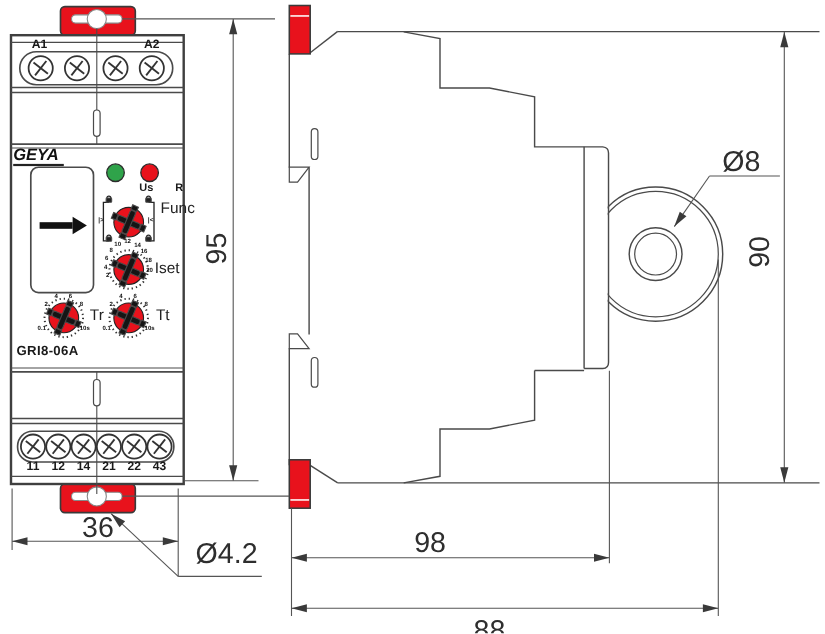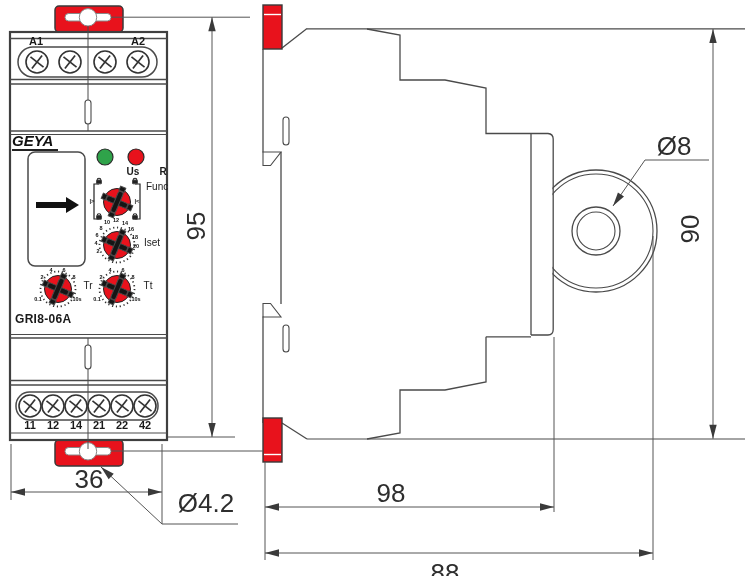--- a/index.html
+++ b/index.html
@@ -6,21 +6,21 @@
   #canvas{position:relative;width:750px;height:576px;background:#fff;overflow:hidden;
           font-family:"Liberation Sans",sans-serif;}
   #lines{position:absolute;left:0;top:0;}
   .lbl{position:absolute;color:#1a1a1a;line-height:1;white-space:nowrap;
        font-family:"Liberation Sans",sans-serif;}
   .ctr{transform:translate(-50%,-50%);}
   .rot{transform:translate(-50%,-50%) rotate(-90deg);}
   .dim{font-size:26px;color:#2e2e2e;font-weight:400;}
   .term{font-size:11px;font-weight:700;}
   .led-lbl{font-size:10px;font-weight:700;margin-left:27px;}
-  .knob-lbl{font-size:10px;color:#222;}
+  .knob-lbl{font-size:14px;color:#222;}
   .mark{font-size:6px;color:#222;font-weight:700;}
   .logo{font-size:15px;font-weight:800;font-style:italic;letter-spacing:0;
         border-bottom:2px solid #222;padding:0 5px 1px 0;color:#111;text-align:right;}
   .model{font-size:12px;font-weight:700;letter-spacing:.3px;}
   .sn{position:absolute;font-size:5.5px;font-weight:700;color:#111;line-height:1;
       transform:translate(-50%,-50%);}
   
   .is0{left:98px;top:252px}.is1{left:96px;top:244px}.is2{left:97px;top:236px}
   .is3{left:101px;top:229px}.is4{left:107px;top:223px}.is5{left:116px;top:221px}
   .is6{left:125px;top:224px}.is7{left:131px;top:230px}.is8{left:135px;top:238px}
@@ -245,21 +245,21 @@
   <span class="sn tt4">8</span>
   <span class="sn tt5">10s</span>
 
   <span class="lbl model" style="left:15px;top:313px">GRI8-06A</span>
 
   <span class="lbl ctr term" style="left:30px;top:425px">11</span>
   <span class="lbl ctr term" style="left:53px;top:425px">12</span>
   <span class="lbl ctr term" style="left:76px;top:425px">14</span>
   <span class="lbl ctr term" style="left:99px;top:425px">21</span>
   <span class="lbl ctr term" style="left:122px;top:425px">22</span>
-  <span class="lbl ctr term" style="left:145px;top:425px">42</span>
+  <span class="lbl ctr term" style="left:145px;top:425px">43</span>
 
   <span class="lbl rot dim" style="left:196px;top:226px">95</span>
   <span class="lbl ctr dim" style="left:89px;top:479px">36</span>
   <span class="lbl ctr dim" style="left:206px;top:503px">Ø4.2</span>
   <span class="lbl ctr dim" style="left:391px;top:493px">98</span>
   <span class="lbl ctr dim" style="left:445px;top:573px">88</span>
   <span class="lbl rot dim" style="left:690px;top:229px">90</span>
   <span class="lbl ctr dim" style="left:674px;top:146px">Ø8</span>
 
 </div>

